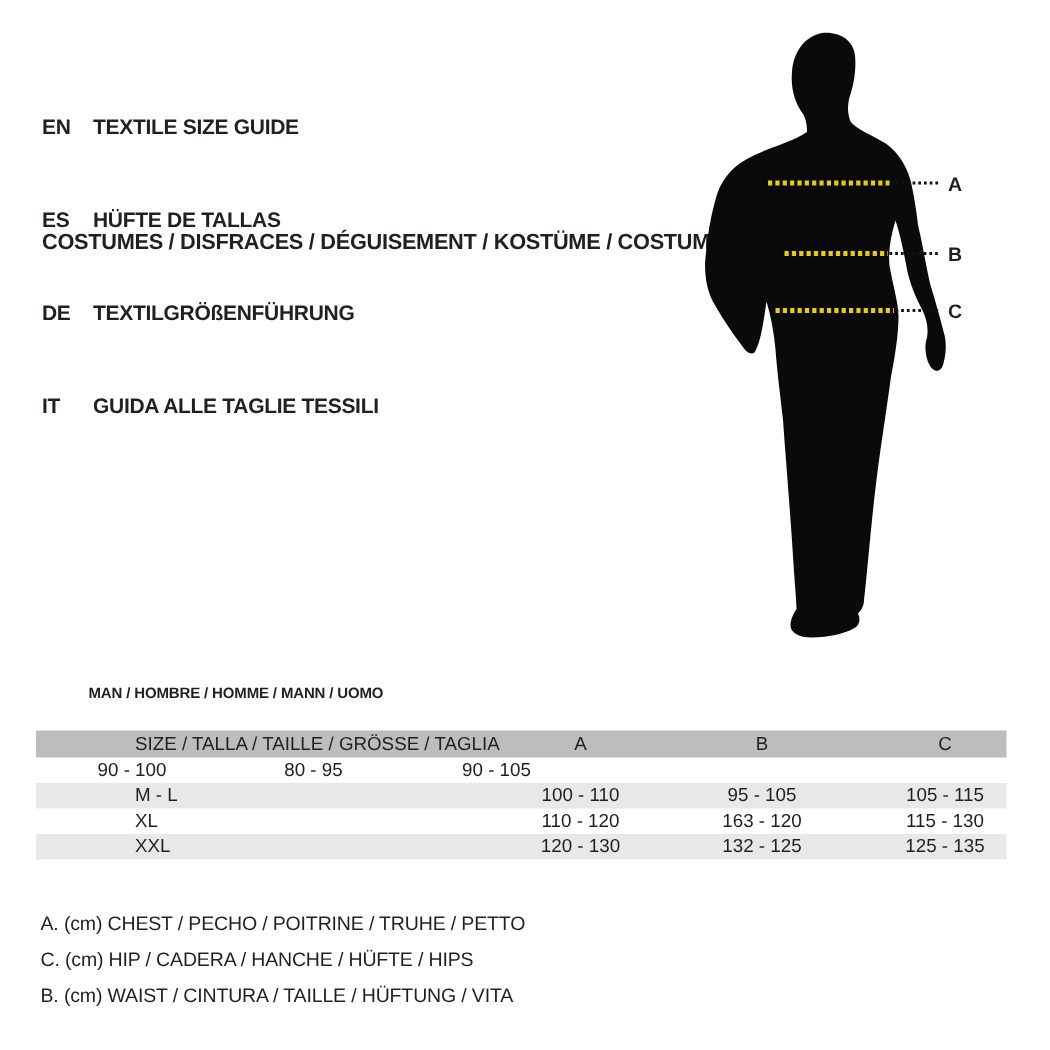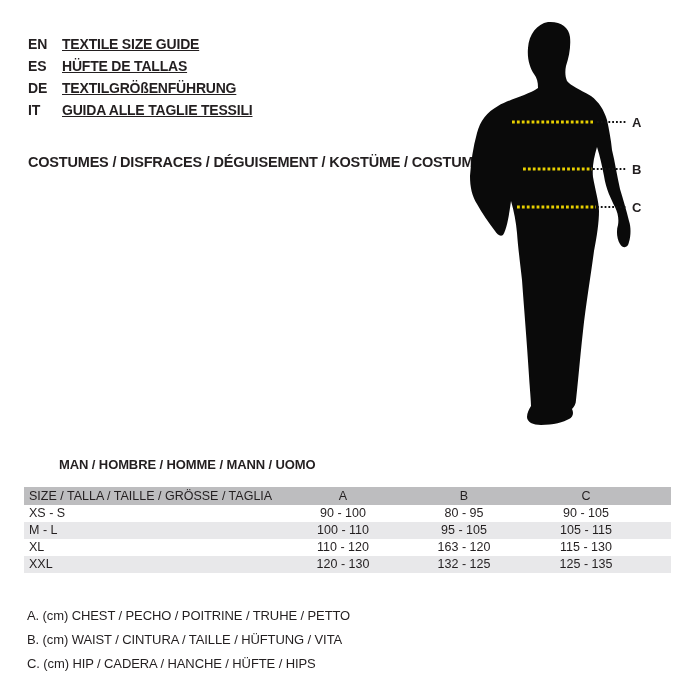--- a/index.html
+++ b/index.html
@@ -15,47 +15,47 @@
     width:700px;height:700px;
     font-family:"Liberation Sans", sans-serif;
     color:var(--text);
     position:relative;
     overflow:hidden;
   }
   .canvas{position:relative;width:700px;height:700px;background:#fff;}
 
   
   .lang-list{position:absolute;left:28px;top:33px;}
-  .lang-row{display:flex;height:22px;align-items:center;font-size:14px;font-weight:700;letter-spacing:-0.2px;}
+  .lang-row{display:flex;height:22px;align-items:center;font-size:14px;font-weight:700;letter-spacing:-0.2px;margin-top:40px;}
   .lang-code{width:34px;flex:0 0 34px;}
-  .lang-label{white-space:nowrap;text-decoration:underline;}
+  .lang-label{white-space:nowrap;}
 
   
   .category-title{
     position:absolute;left:28px;top:154px;
     font-size:14.5px;font-weight:700;letter-spacing:-0.2px;white-space:nowrap;
   }
 
   
   .figure{position:absolute;left:460px;top:10px;width:240px;height:440px;}
   .figure svg{display:block;width:240px;height:440px;}
   .measure-label{font-family:"Liberation Sans",sans-serif;font-weight:700;font-size:13px;fill:var(--text);}
 
   
   .section-title{
     position:absolute;left:27px;top:457px;
-    font-size:13px;font-weight:700;letter-spacing:-0.1px;white-space:nowrap;padding-left:32px;
+    font-size:10px;font-weight:700;letter-spacing:-0.1px;white-space:nowrap;padding-left:32px;
   }
 
   
   .size-table{position:absolute;left:24px;top:487px;width:647px;font-size:12.5px;line-height:1;}
   .t-row{display:flex;align-items:center;height:17px;}
   .t-row.t-header{height:18px;background:var(--header-bg);}
   .t-row.t-alt{background:var(--alt-bg);}
-  .c-size{width:255px;flex:0 0 255px;padding-left:5px;text-align:left;white-space:nowrap;}
+  .c-size{width:255px;flex:0 0 255px;padding-left:22px;text-align:left;white-space:nowrap;margin-left:44px;}
   .c-a{width:128px;flex:0 0 128px;text-align:center;}
   .c-b{width:114px;flex:0 0 114px;text-align:center;}
   .c-c{width:130px;flex:0 0 130px;text-align:center;}
 
   
   .notes{position:absolute;left:27px;top:603px;text-align:center;}
   .note-line{height:24px;display:flex;align-items:center;font-size:13px;letter-spacing:-0.1px;white-space:nowrap;}
 </style>
 </head>
 <body>
@@ -141,21 +141,20 @@
   <div class="section-title">MAN / HOMBRE / HOMME / MANN / UOMO</div>
 
   <div class="size-table">
     <div class="t-row t-header">
       <span class="c-size">SIZE / TALLA / TAILLE / GRÖSSE / TAGLIA</span>
       <span class="c-a">A</span>
       <span class="c-b">B</span>
       <span class="c-c">C</span>
     </div>
     <div class="t-row">
-      <span class="c-size">XS - S</span>
       <span class="c-a">90 - 100</span>
       <span class="c-b">80 - 95</span>
       <span class="c-c">90 - 105</span>
     </div>
     <div class="t-row t-alt">
       <span class="c-size">M - L</span>
       <span class="c-a">100 - 110</span>
       <span class="c-b">95 - 105</span>
       <span class="c-c">105 - 115</span>
     </div>
@@ -168,17 +167,17 @@
     <div class="t-row t-alt">
       <span class="c-size">XXL</span>
       <span class="c-a">120 - 130</span>
       <span class="c-b">132 - 125</span>
       <span class="c-c">125 - 135</span>
     </div>
   </div>
 
   <div class="notes">
     <div class="note-line">A. (cm) CHEST / PECHO / POITRINE / TRUHE / PETTO</div>
+    <div class="note-line">C. (cm) HIP / CADERA / HANCHE / HÜFTE / HIPS</div>
     <div class="note-line">B. (cm) WAIST / CINTURA / TAILLE / HÜFTUNG / VITA</div>
-    <div class="note-line">C. (cm) HIP / CADERA / HANCHE / HÜFTE / HIPS</div>
   </div>
 
 </div>
 
 </body></html>

